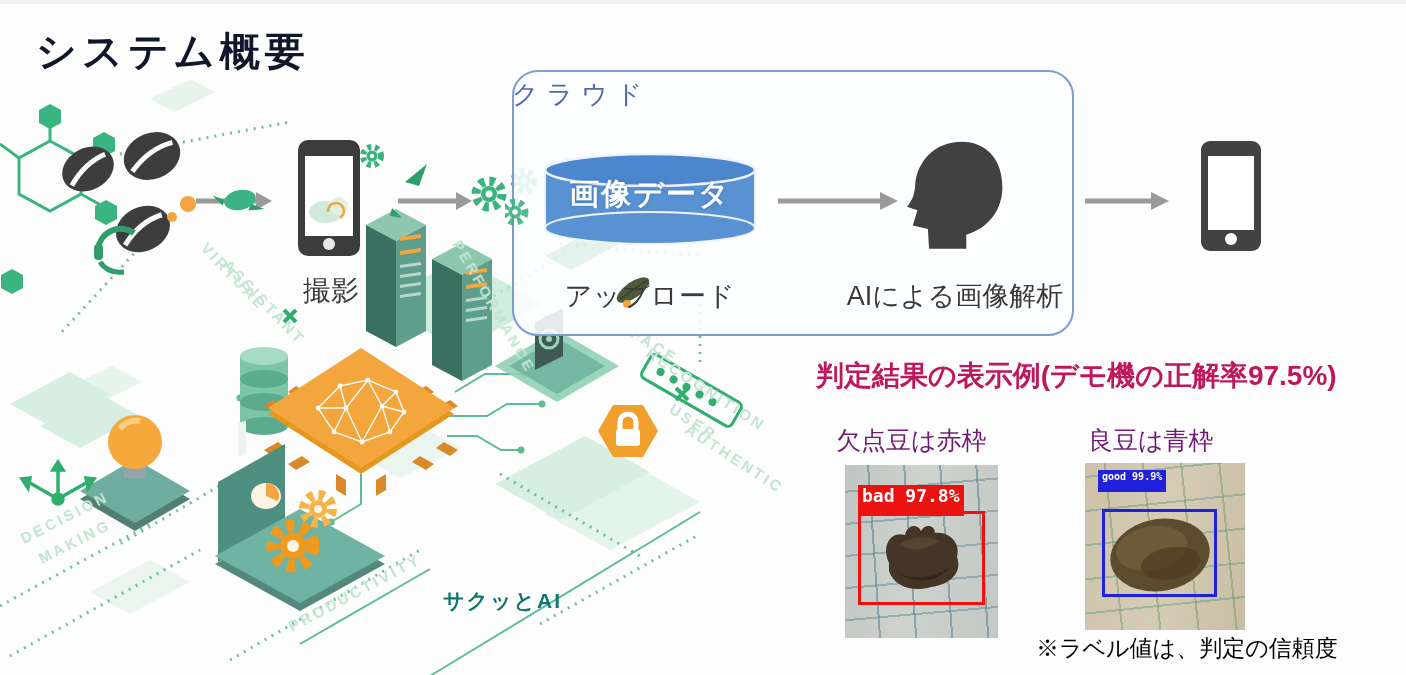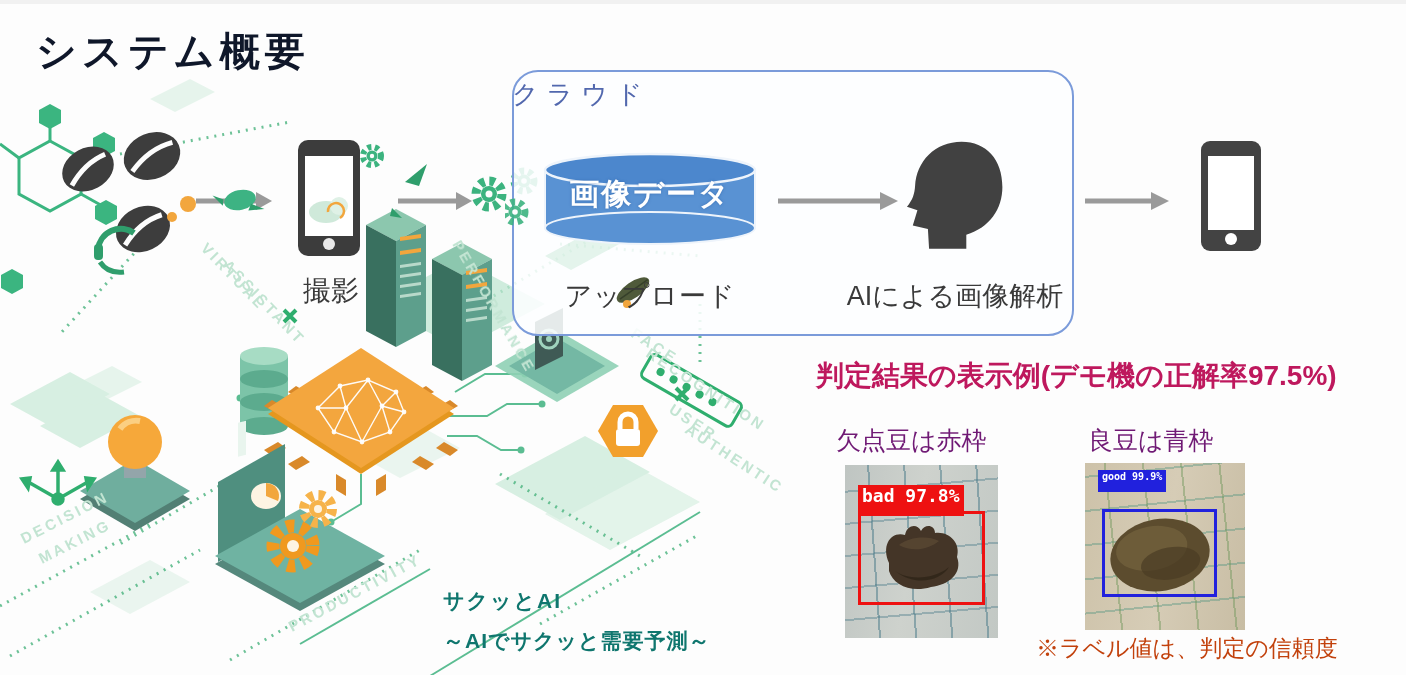--- a/index.html
+++ b/index.html
@@ -36,21 +36,21 @@
       repeating-linear-gradient(84deg,transparent 0 36px,rgba(110,150,90,.45) 36px 38px),
       repeating-linear-gradient(-6deg,transparent 0 32px,rgba(60,140,120,.35) 32px 34px),
       linear-gradient(100deg,#cdc2a9,#d6ccb6 50%,#c8bda4);}
   .bbox{position:absolute;}
   #bad-bbox{left:13px;top:46px;width:121px;height:88px;border:3px solid #ee1111;}
   #good-bbox{left:17px;top:46px;width:109px;height:82px;border:3px solid #2121dd;}
   .tag{position:absolute;color:#fff;font-family:"DejaVu Sans Mono",monospace;
        font-weight:700;padding:1px 4px 10px 4px;line-height:1.1;}
   #bad-tag{left:13px;top:20px;font-size:18px;background:#ee1111;}
   #good-tag{left:13px;top:7px;font-size:10px;background:#2121dd;}
-  #note{left:1036px;top:629px;font-size:23px;color:#c2410c;}
+  #note{left:1036px;top:629px;font-size:23px;color:#000000;}
   #brand{left:443px;top:583px;color:#0f766e;font-weight:700;}
   #brand-line1{font-size:21px;letter-spacing:2px;}
   #brand-line2{font-size:21px;letter-spacing:1px;margin-top:12px;}
   svg{display:block;}
 </style>
 </head>
 <body>
 
 <div id="stage">
 
@@ -408,16 +408,15 @@
       </g>
     </svg>
     <div class="bbox" id="good-bbox"></div>
     <div class="tag" id="good-tag">good 99.9%</div>
   </div>
 
   <div class="abs txt" id="note">※ラベル値は、判定の信頼度</div>
 
   <div class="abs" id="brand">
     <div id="brand-line1">サクッとAI</div>
-    <div id="brand-line2">～AIでサクッと需要予測～</div>
   </div>
 
 </div>
 
 </body></html>

